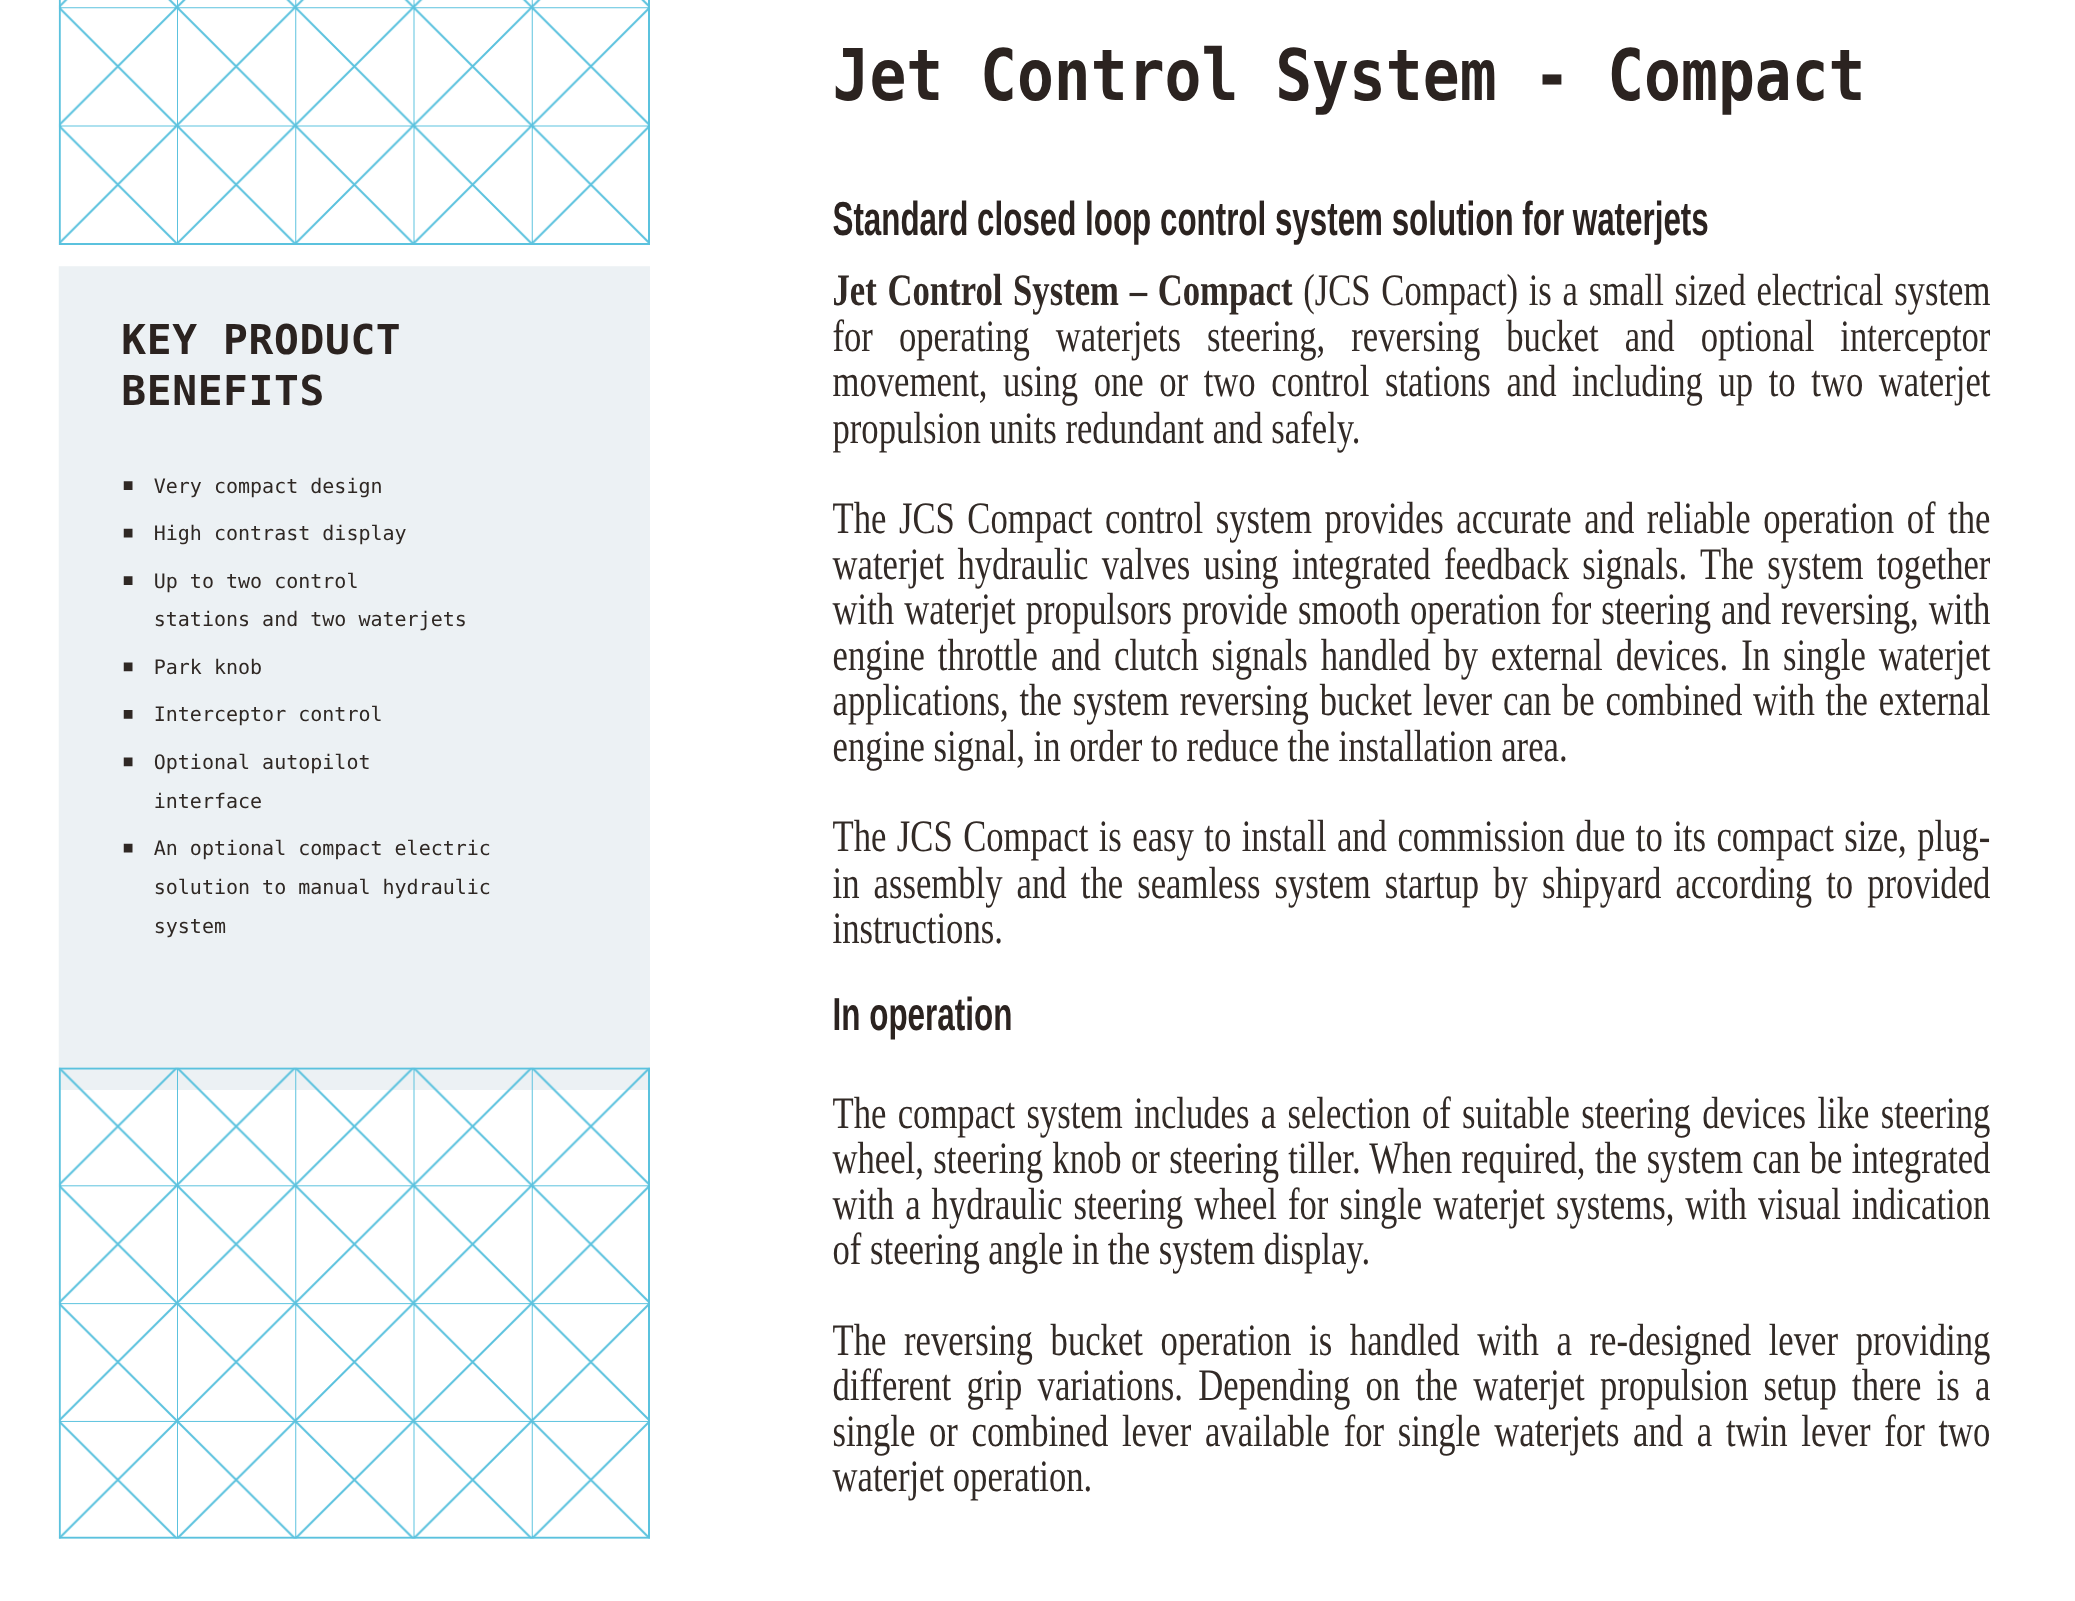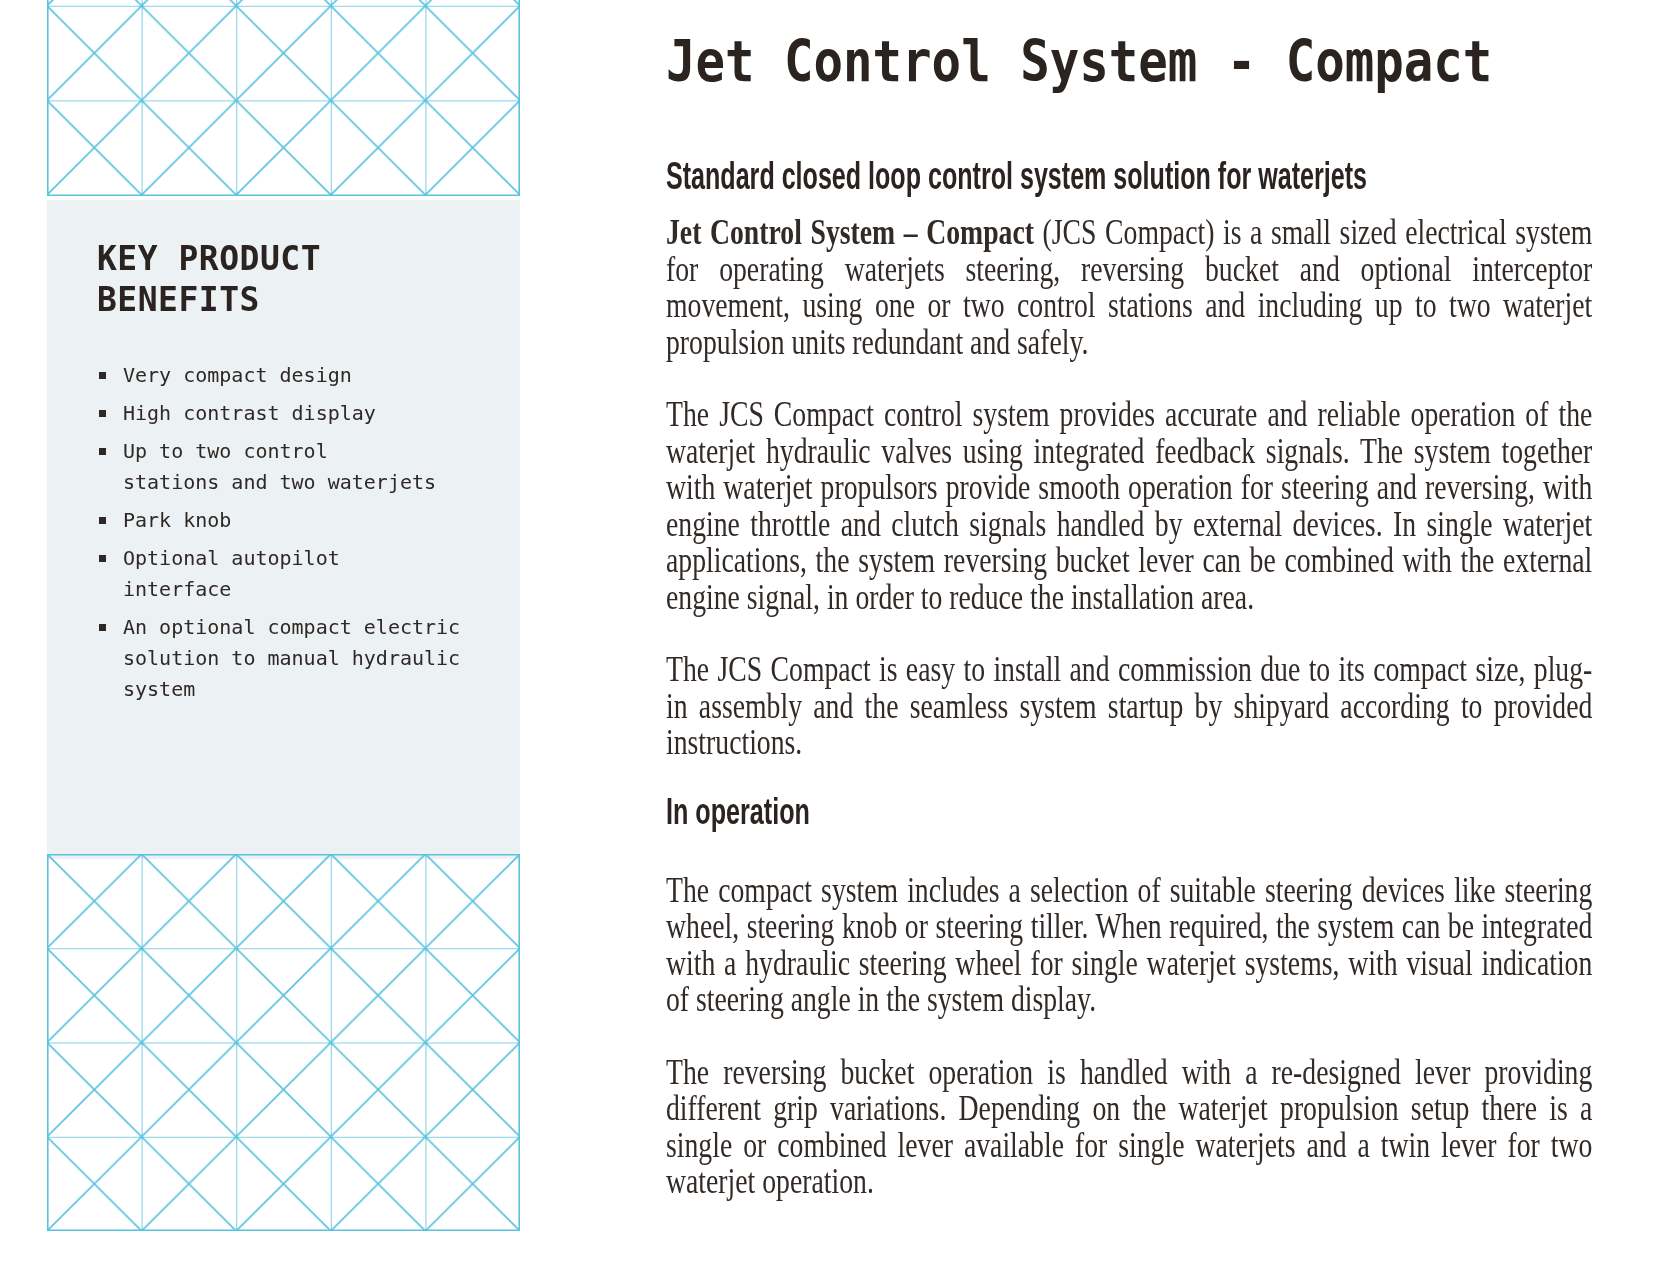--- a/index.html
+++ b/index.html
@@ -7,33 +7,33 @@
     width:1660px;height:1281px;position:relative;overflow:hidden;
     background:#ffffff;
     font-family:"Liberation Serif", serif;
     color:#322a26;
   }
   
   .grid-pattern{position:absolute;left:47px;display:block;}
   .grid-top{top:0;}
   .grid-bottom{top:854px;}
   .benefits-panel{
-    position:absolute;left:47px;top:200px;width:473px;height:659px;
+    position:absolute;left:47px;top:213px;width:473px;height:659px;
     background:#ecf1f4;
   }
   .benefits-heading{
     font-family:"DejaVu Sans Mono", monospace;
     font-weight:700;font-size:33px;line-height:41px;
     color:#2b2320;margin:38px 0 0 50px;width:390px;
     letter-spacing:0.5px;
   }
   .benefits-list{
     list-style:none;margin:40px 0 0 50px;padding:0;
     font-family:"DejaVu Sans Mono", monospace;
-    font-size:20px;line-height:31px;color:#2f2824;width:400px;
+    font-size:16px;line-height:31px;color:#2f2824;width:400px;
   }
   .benefits-list li{
     position:relative;padding-left:26px;margin-bottom:7px;
     white-space:pre-line;
   }
   .bullet-marker{
     position:absolute;left:2px;top:12px;width:7px;height:7px;background:#2f2824;
   }
   
   .main-col{position:absolute;left:666px;top:0;width:926px;}
@@ -78,20 +78,21 @@
 </svg>
 
 <aside class="benefits-panel">
   <h2 class="benefits-heading">KEY PRODUCT BENEFITS</h2>
   <ul class="benefits-list">
     <li><span class="bullet-marker"></span><span>Very compact design</span></li>
     <li><span class="bullet-marker"></span><span>High contrast display</span></li>
     <li><span class="bullet-marker"></span><span>Up to two control
 stations and two waterjets</span></li>
     <li><span class="bullet-marker"></span><span>Park knob</span></li>
+    <li><span class="bullet-marker"></span><span>Interceptor control</span></li>
     <li><span class="bullet-marker"></span><span>Optional autopilot
 interface</span></li>
     <li><span class="bullet-marker"></span><span>An optional compact electric
 solution to manual hydraulic
 system</span></li>
   </ul>
 </aside>
 
 <svg class="grid-pattern grid-bottom" width="473" height="377" viewBox="0 0 473 377" aria-hidden="true">
   <defs>

